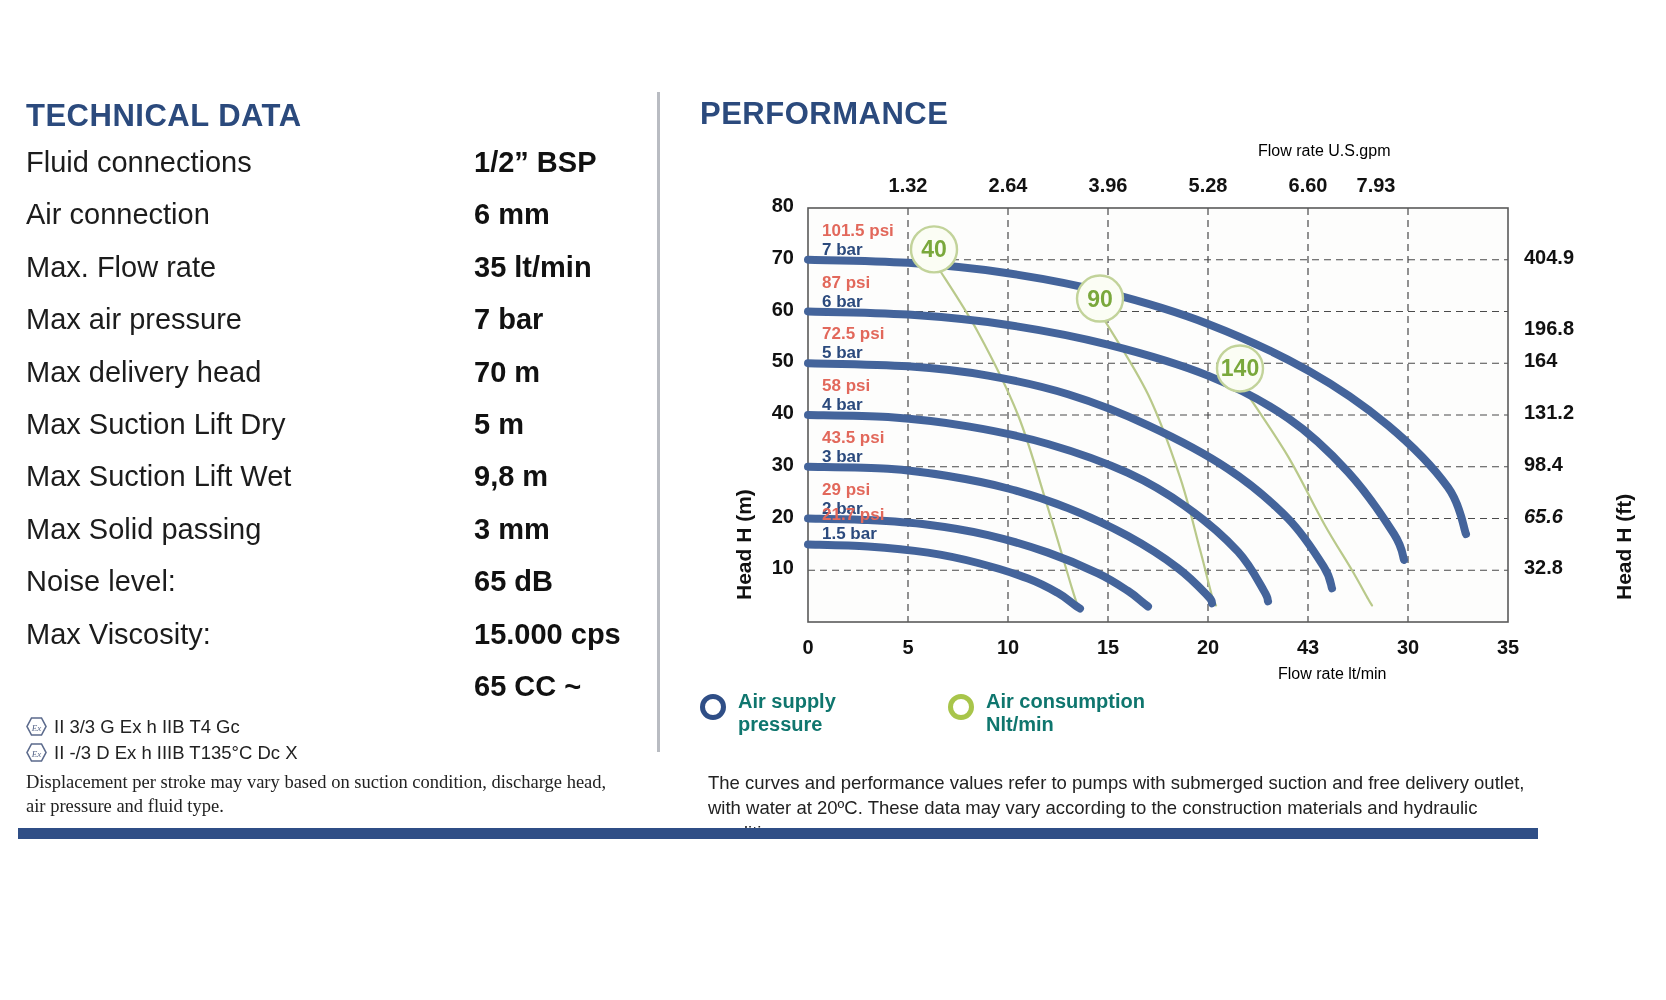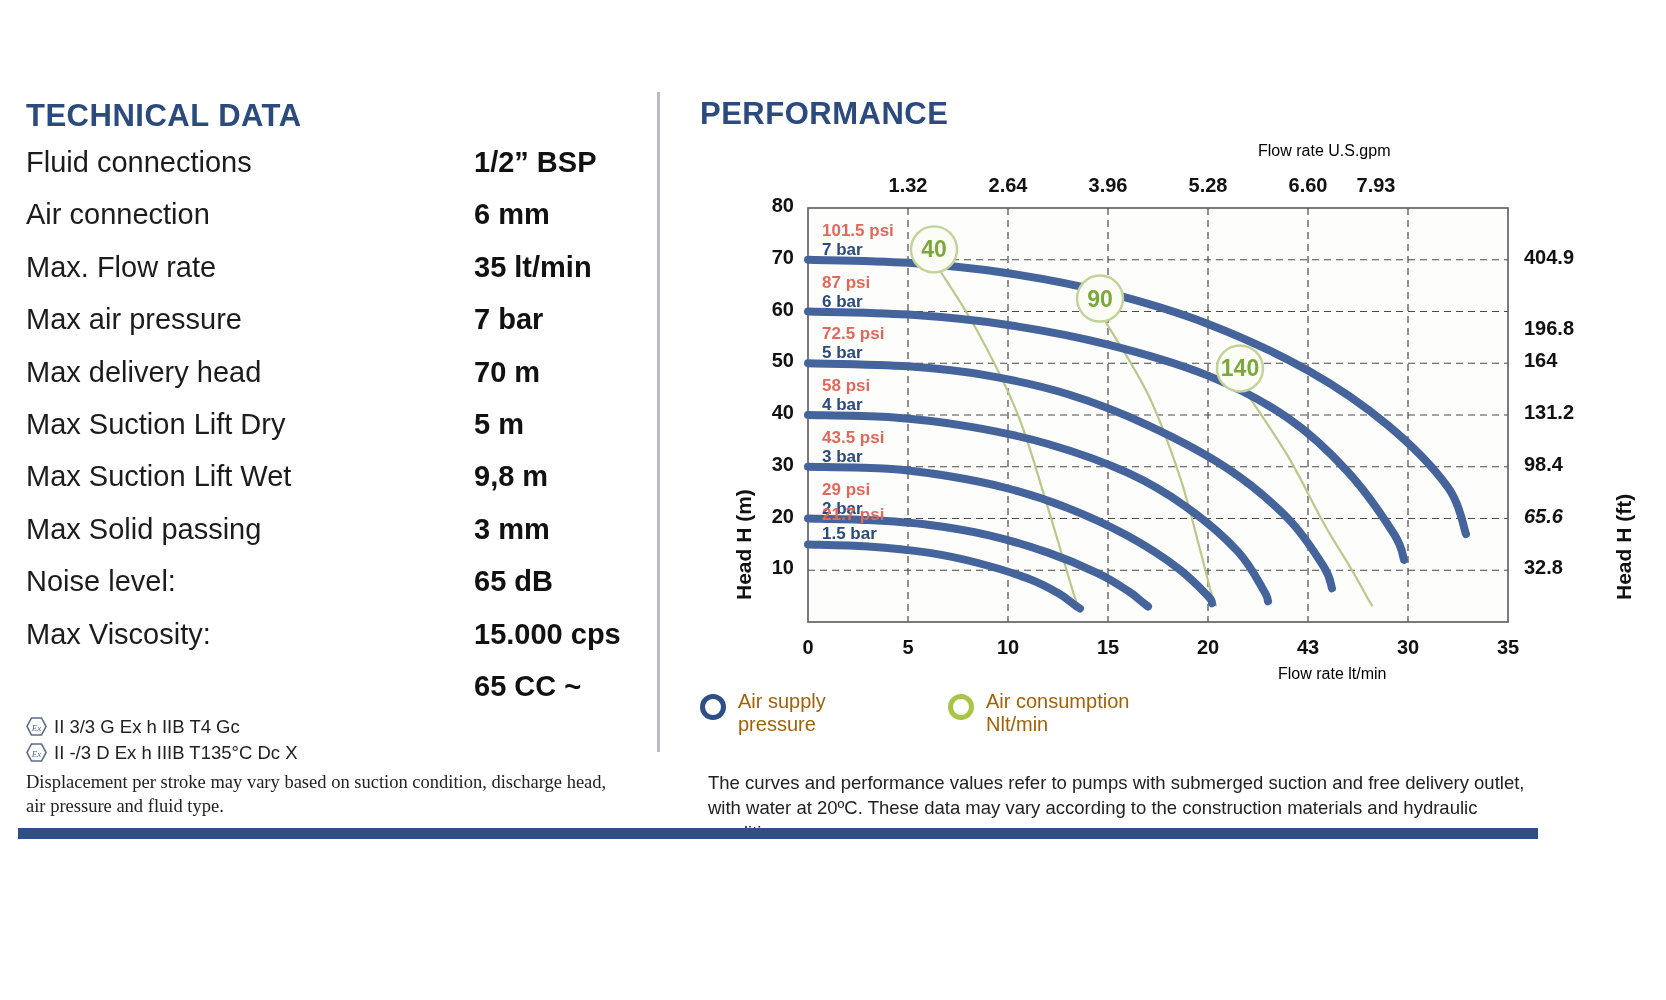--- a/index.html
+++ b/index.html
@@ -64,22 +64,22 @@
   
   .legend{position:absolute;left:40px;top:692px;width:700px;height:60px;}
   .legend-item{position:absolute;top:0;}
   .legend-ring{
     position:absolute;left:0;top:2px;width:26px;height:26px;border-radius:50%;
     box-sizing:border-box;
   }
   .ring-blue{border:5px solid #2f4e86;}
   .ring-green{border:5px solid #a8c54a;}
   .legend-text{
-    position:absolute;left:38px;top:-2px;font-size:20px;font-weight:normal;
-    line-height:23px;color:#a16207;white-space:nowrap;
+    position:absolute;left:38px;top:-2px;font-size:20px;font-weight:bold;
+    line-height:23px;color:#0f766e;white-space:nowrap;
   }
   #legend-air-supply{left:0;}
   #legend-air-consumption{left:248px;}
 
   .note-right{
     position:absolute;left:48px;top:770px;width:830px;
     font-size:18.5px;line-height:25px;color:#222;
   }
 </style>
 </head>

